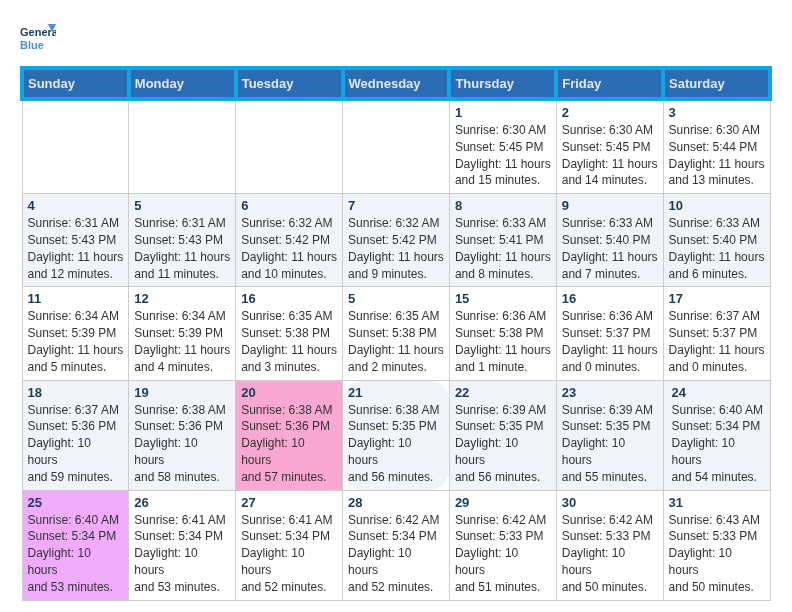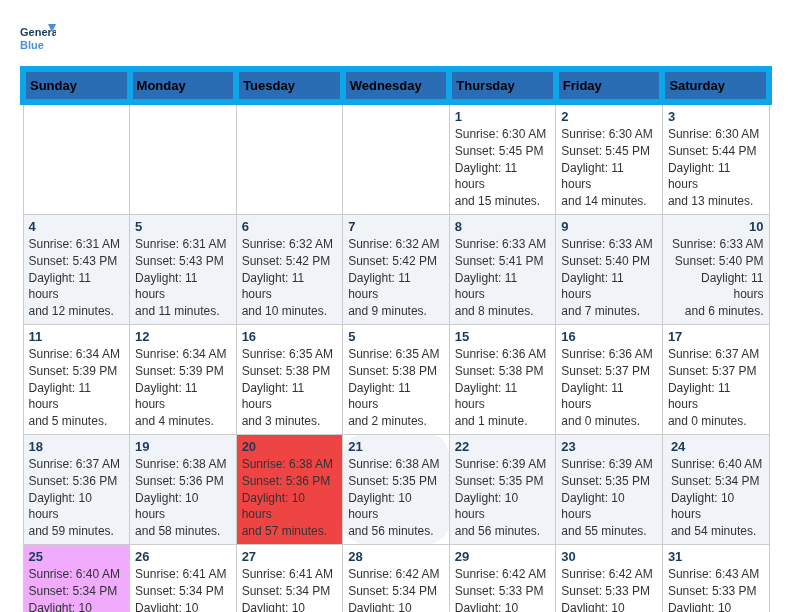--- a/index.html
+++ b/index.html
@@ -37,26 +37,26 @@
       font-size: 16px;
       color: #333;
     }
     .calendar {
       width: 100%;
       border-collapse: collapse;
       table-layout: fixed;
     }
     .calendar th {
       background: #2a6db5;
-      color: #000000;
+      color: #e5e5e5;
       font-size: 13px;
       font-weight: bold;
       padding: 6px 4px;
       text-align: left;
-      border: 6px solid #0ea5e9;
+      border: 4px solid #0ea5e9;
     }
     .calendar td {
       border: 1px solid #ccc;
       vertical-align: top;
       padding: 4px 5px;
       font-size: 11px;
       color: #333;
       height: 88px;
       background: #fff;
     }
@@ -173,21 +173,21 @@
 Daylight: 11 hours
 and 8 minutes.</div>
         </td>
         <td style="background: rgb(240, 244, 248);">
           <span class="day-number">9</span>
           <div class="day-info" style="white-space: pre-line;">Sunrise: 6:33 AM
 Sunset: 5:40 PM
 Daylight: 11 hours
 and 7 minutes.</div>
         </td>
-        <td style="background: rgb(240, 244, 248); text-align: right;">
+        <td style="background: rgb(240, 244, 248);">
           <span class="day-number">10</span>
           <div class="day-info" style="white-space: pre-line;">Sunrise: 6:33 AM
 Sunset: 5:40 PM
 Daylight: 11 hours
 and 6 minutes.</div>
         </td>
       </tr>
       <tr>
         <td style="background: rgb(255, 255, 255);">
           <span class="day-number">11</span>
@@ -247,21 +247,21 @@
 Daylight: 10 hours
 and 59 minutes.</div>
         </td>
         <td style="background: rgb(240, 244, 248); margin-top: 43px;">
           <span class="day-number">19</span>
           <div class="day-info" style="white-space: pre-line;">Sunrise: 6:38 AM
 Sunset: 5:36 PM
 Daylight: 10 hours
 and 58 minutes.</div>
         </td>
-        <td style="background: #ef4444; margin-top: 40px;">
+        <td style="background: #f9a8d4; margin-top: 40px;">
           <span class="day-number">20</span>
           <div class="day-info" style="white-space: pre-line;">Sunrise: 6:38 AM
 Sunset: 5:36 PM
 Daylight: 10 hours
 and 57 minutes.</div>
         </td>
         <td style="background: rgb(240, 244, 248); border-radius: 21px;">
           <span class="day-number">21</span>
           <div class="day-info" style="white-space: pre-line;">Sunrise: 6:38 AM
 Sunset: 5:35 PM

